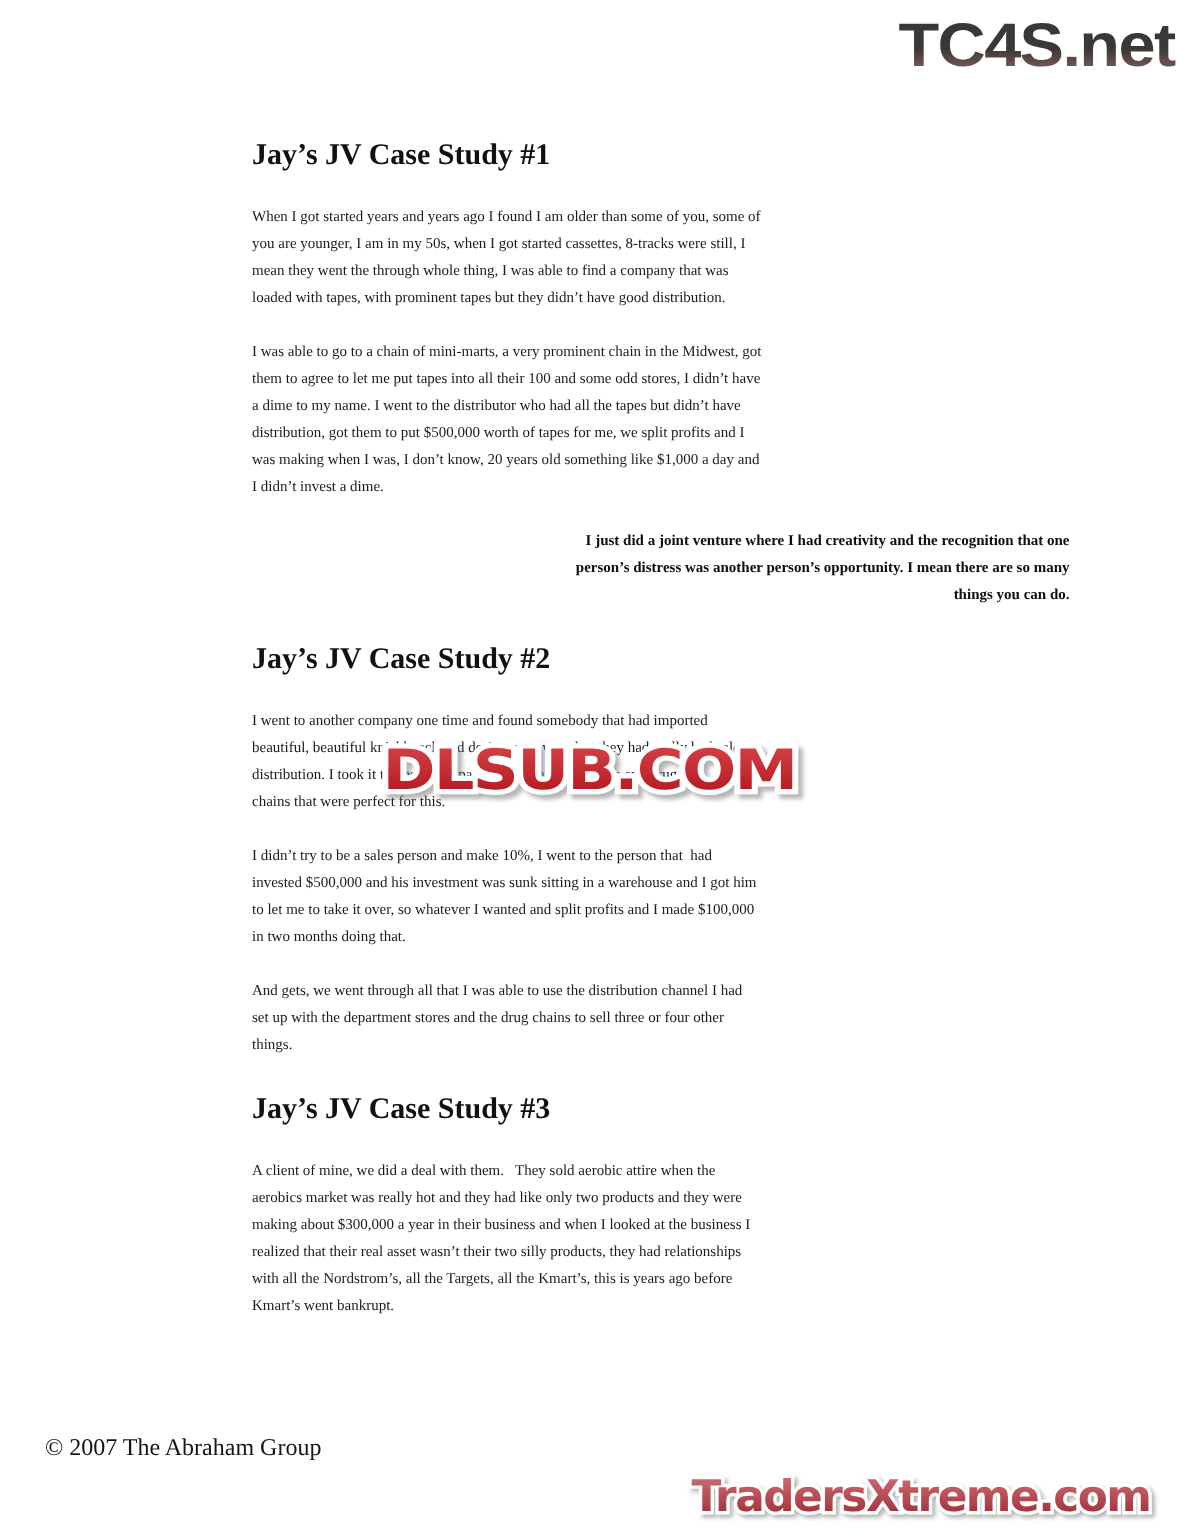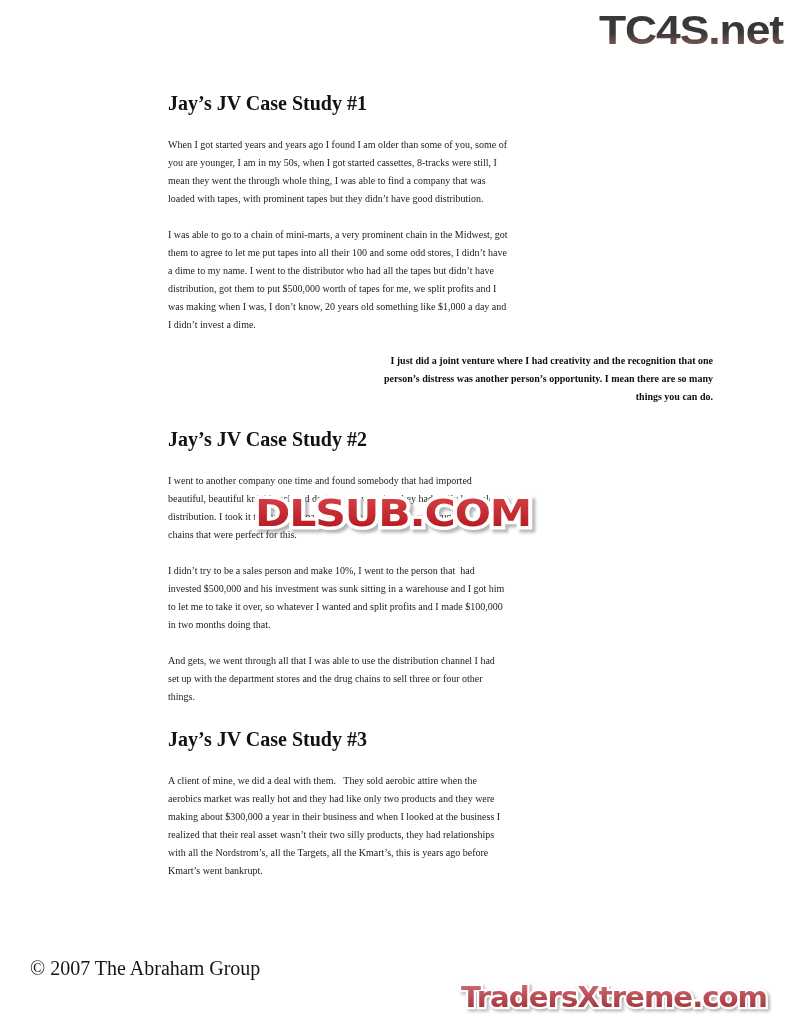--- a/index.html
+++ b/index.html
@@ -38,21 +38,21 @@
   
   .watermark {
     position:absolute; left:246px; top:482px; width:294px; height:60px;
     pointer-events:none;
   }
   .watermark svg { filter: drop-shadow(3px 3px 1.5px rgba(120,120,120,0.55)); }
 
   
   .footer-copyright {
     position:absolute; left:30px; top:957px;
-    font-size:20px; color:#151515;
+    font-size:16px; color:#151515;
     white-space:pre;
   }
   .bottom-logo { position:absolute; right:16px; top:974px; width:322px; height:48px; }
   .bottom-logo svg { filter: drop-shadow(2px 2.5px 1.5px rgba(130,130,130,0.6)); }
 </style>
 </head>
 <body>
 
 <div class="page">
 

